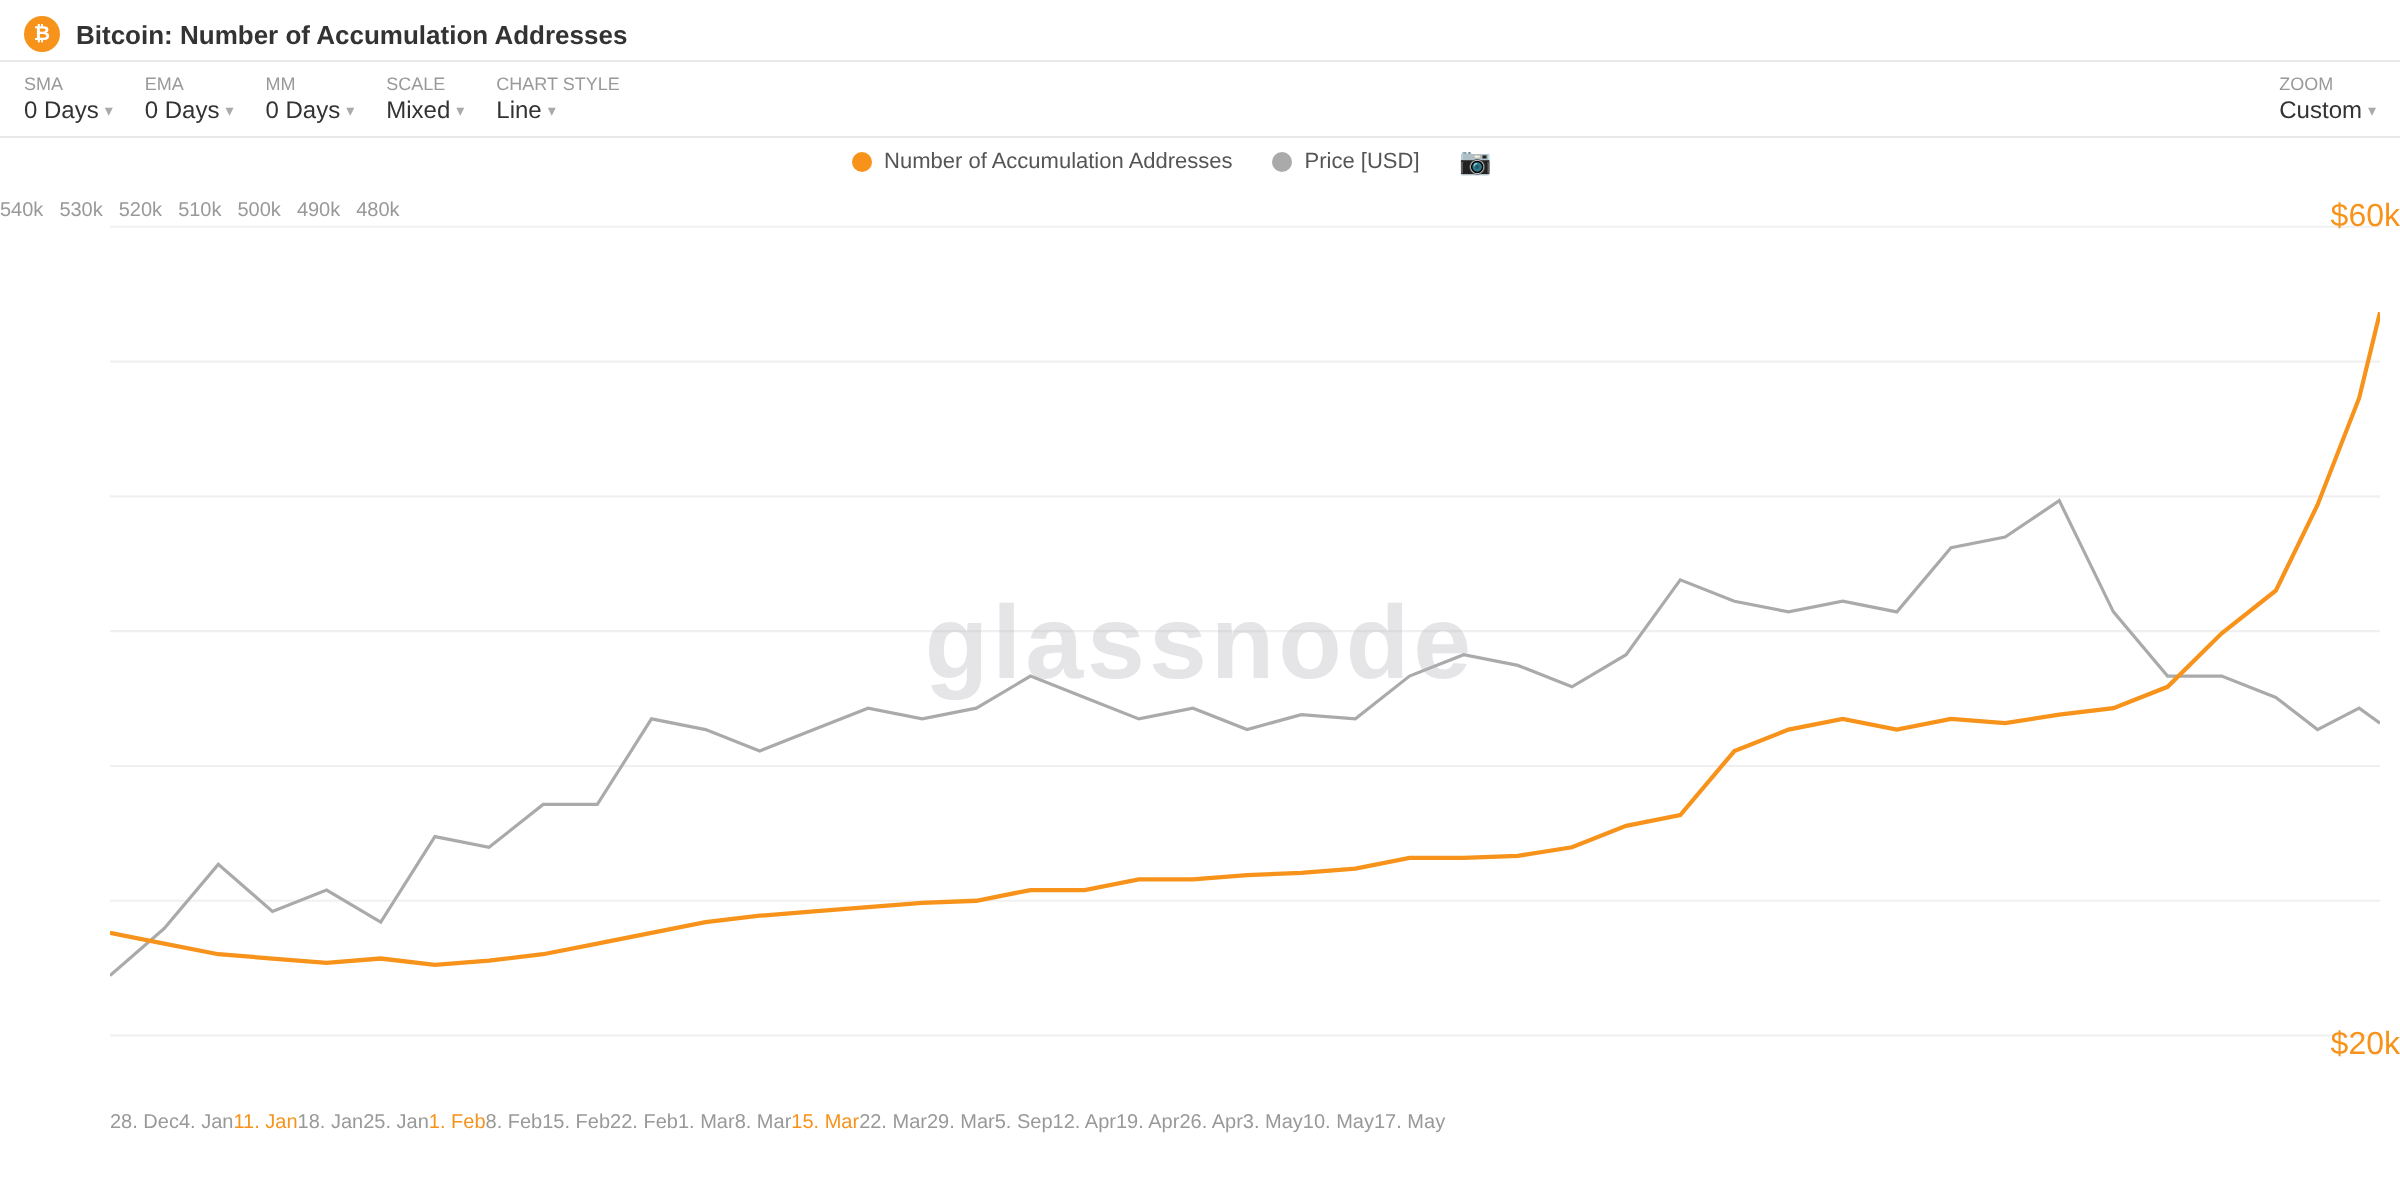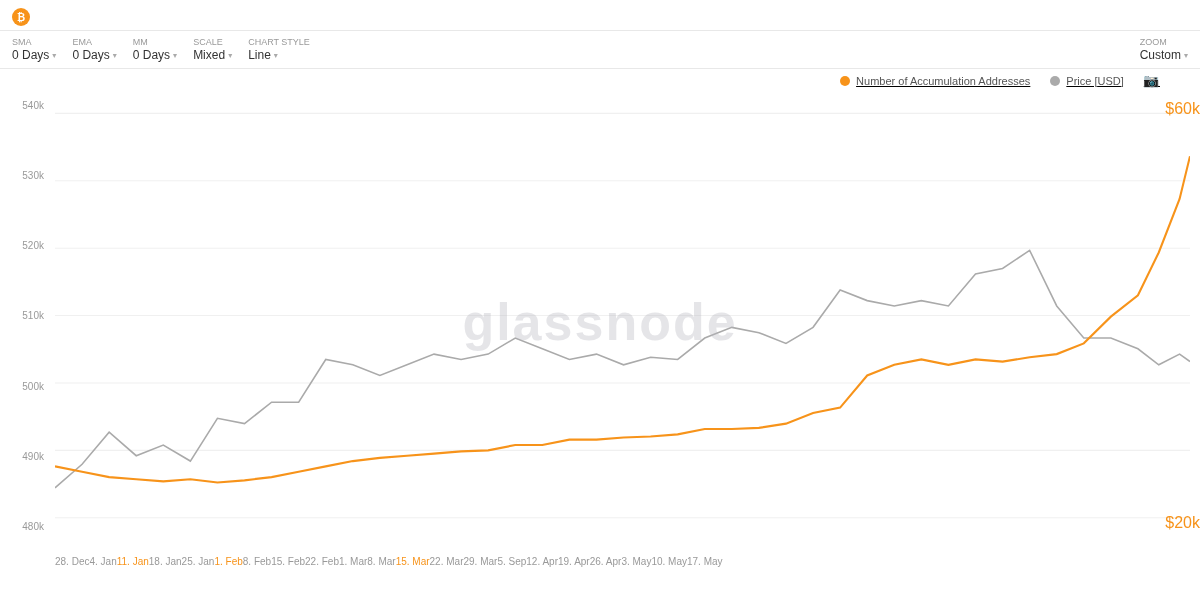--- a/index.html
+++ b/index.html
@@ -74,24 +74,23 @@
     .zoom-area {
       margin-left: auto;
       display: flex;
       flex-direction: column;
       gap: 1px;
     }
 
     .legend {
       display: flex;
       align-items: center;
-      justify-content: flex-end;
+      justify-content: center;
       gap: 20px;
       padding: 4px 40px 4px 12px;
-      text-decoration: underline;
     }
     .legend-item {
       display: flex;
       align-items: center;
       gap: 6px;
       font-size: 11px;
       color: #555;
     }
     .legend-dot {
       width: 10px; height: 10px;
@@ -105,21 +104,21 @@
       height: 460px;
       padding: 0 10px 0 55px;
     }
     .y-axis-left {
       position: absolute;
       left: 0;
       top: 0;
       width: 52px;
       height: 100%;
       display: flex;
-      flex-direction: column;
+      flex-direction: row;
       justify-content: space-between;
       padding: 8px 0 20px 0;
     }
     .y-label {
       font-size: 10px;
       color: #999;
       text-align: right;
       padding-right: 8px;
     }
     .y-axis-right {
@@ -171,20 +170,21 @@
     }
   </style>
 </head>
 <body>
 
 <div class="header">
   <div class="title-area">
     <div class="btc-icon">
       <span>₿</span>
     </div>
+    <span class="chart-title">Bitcoin: Number of Accumulation Addresses</span>
   </div>
 </div>
 
 <div class="controls">
   <div class="control-group">
     <span class="control-label">SMA</span>
     <div class="control-select">
       <span>0 Days</span>
       <span class="chevron">▾</span>
     </div>

